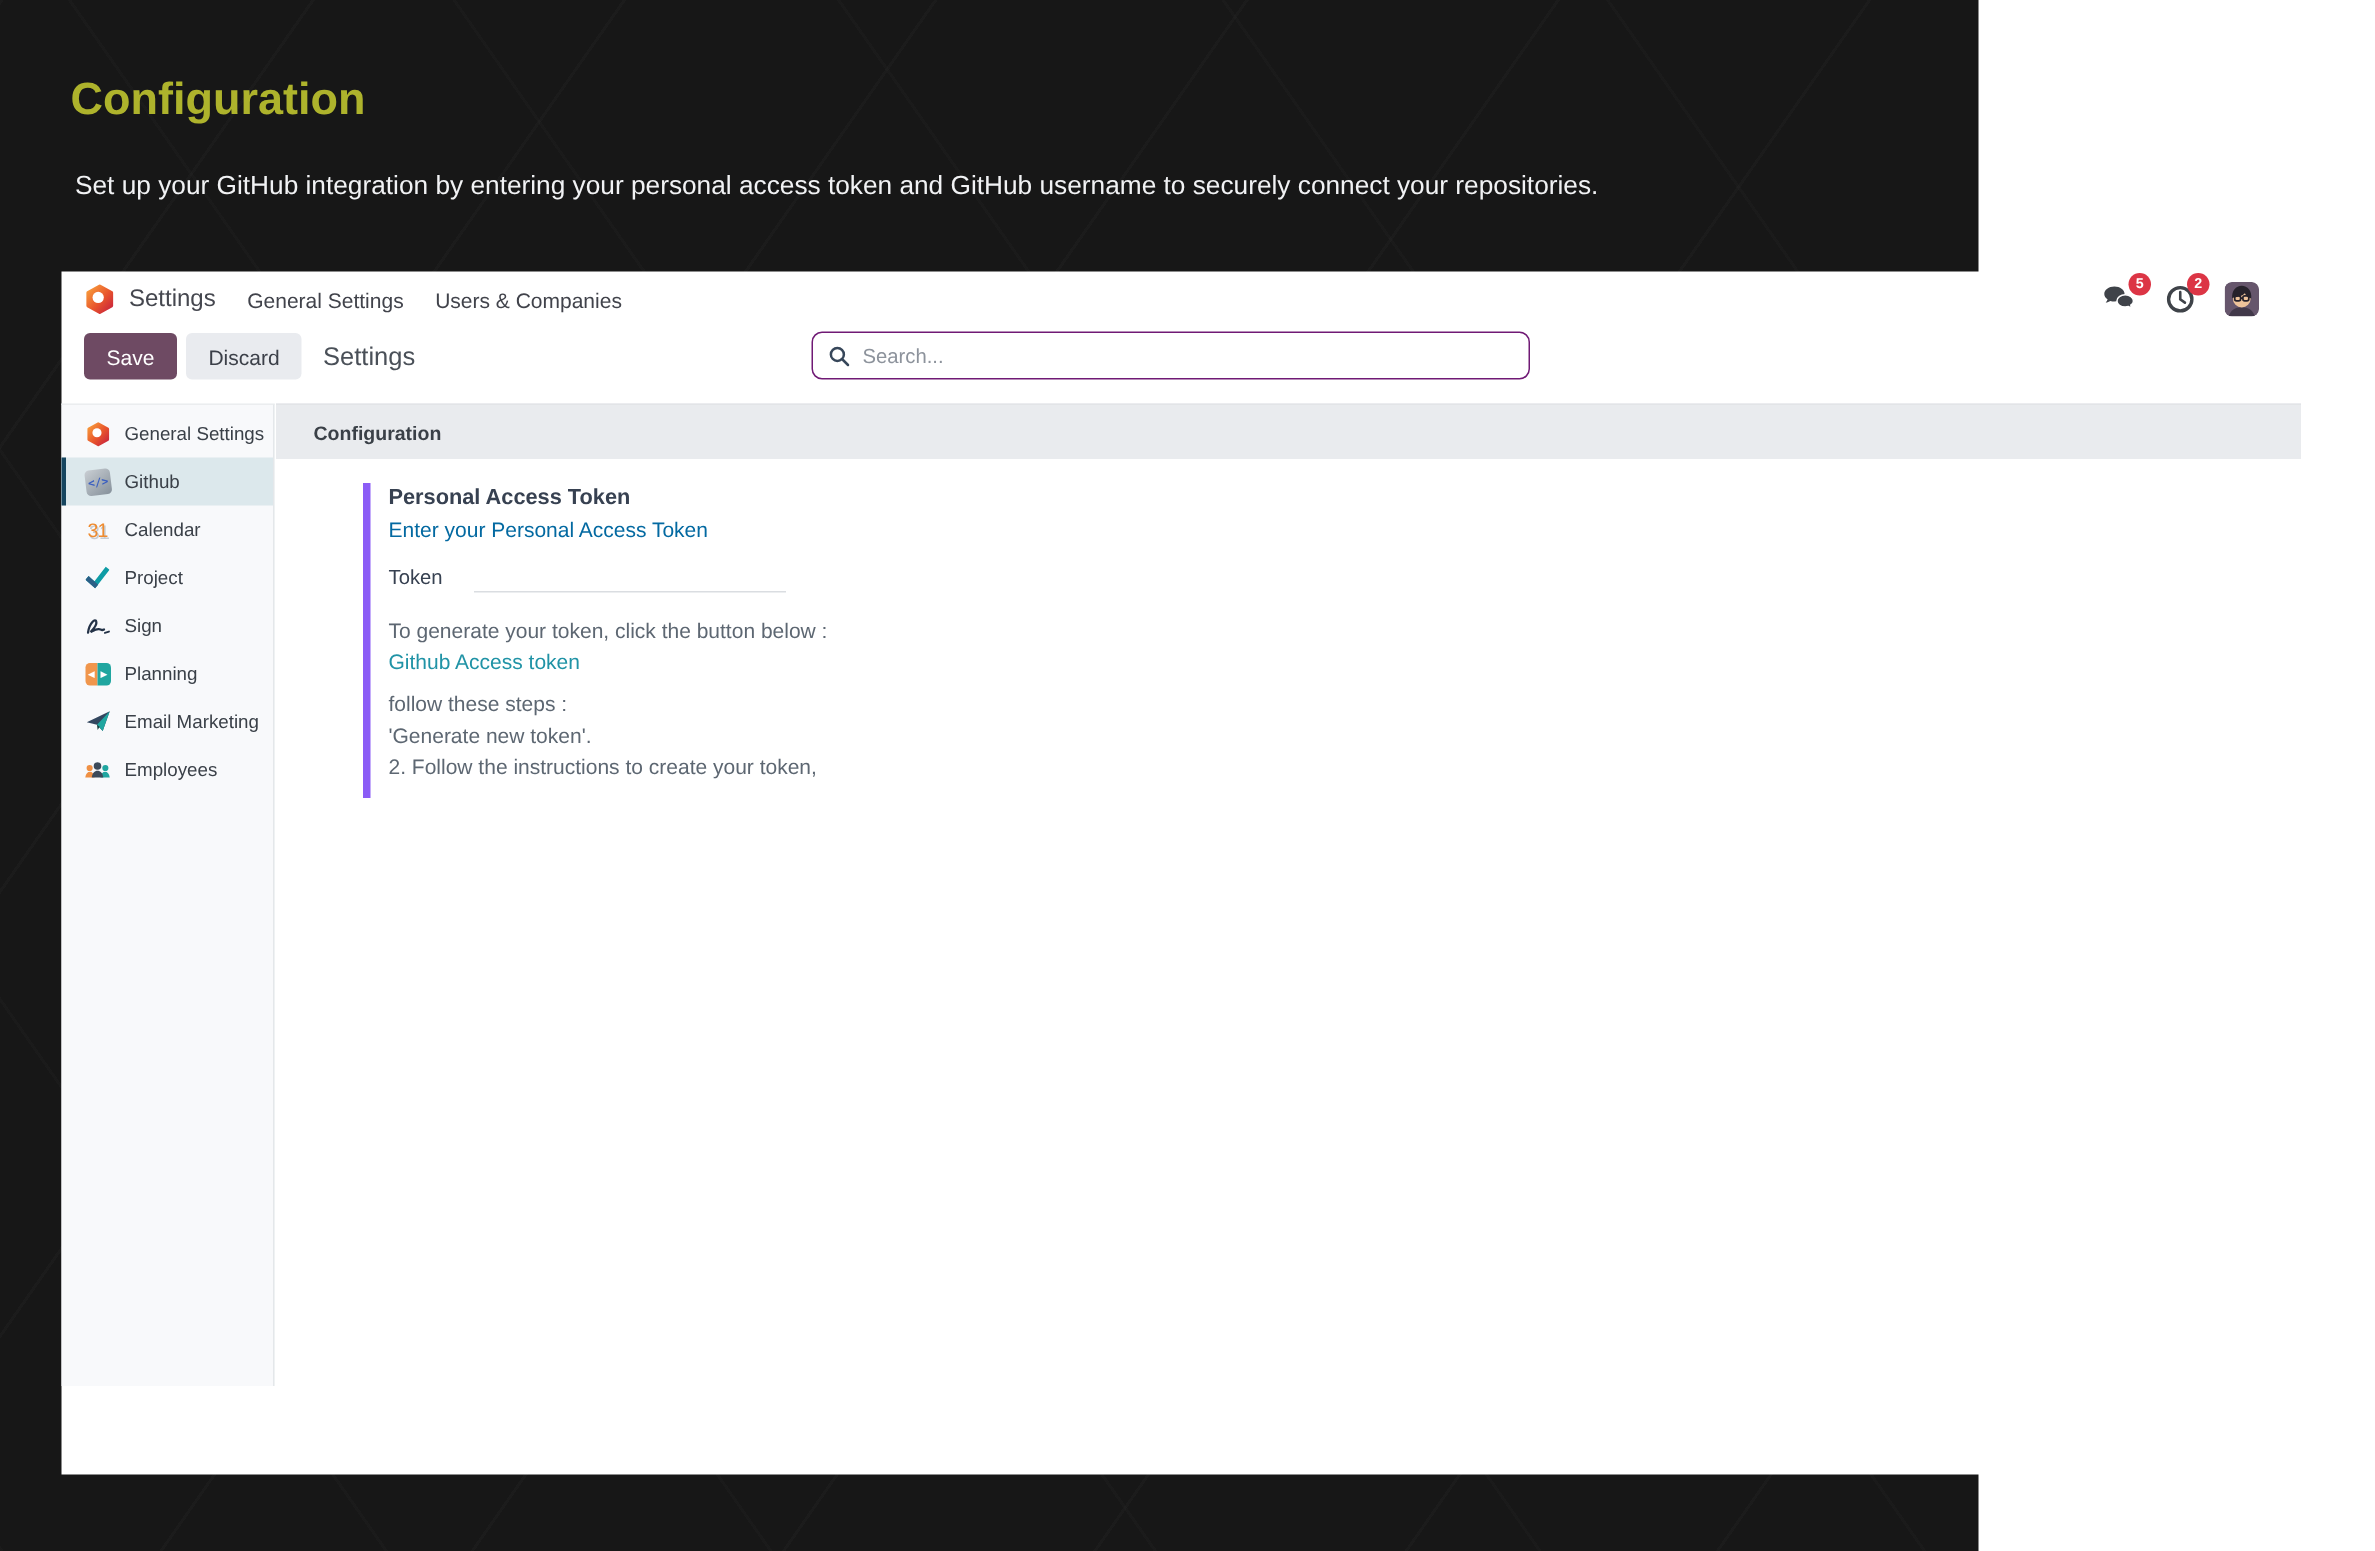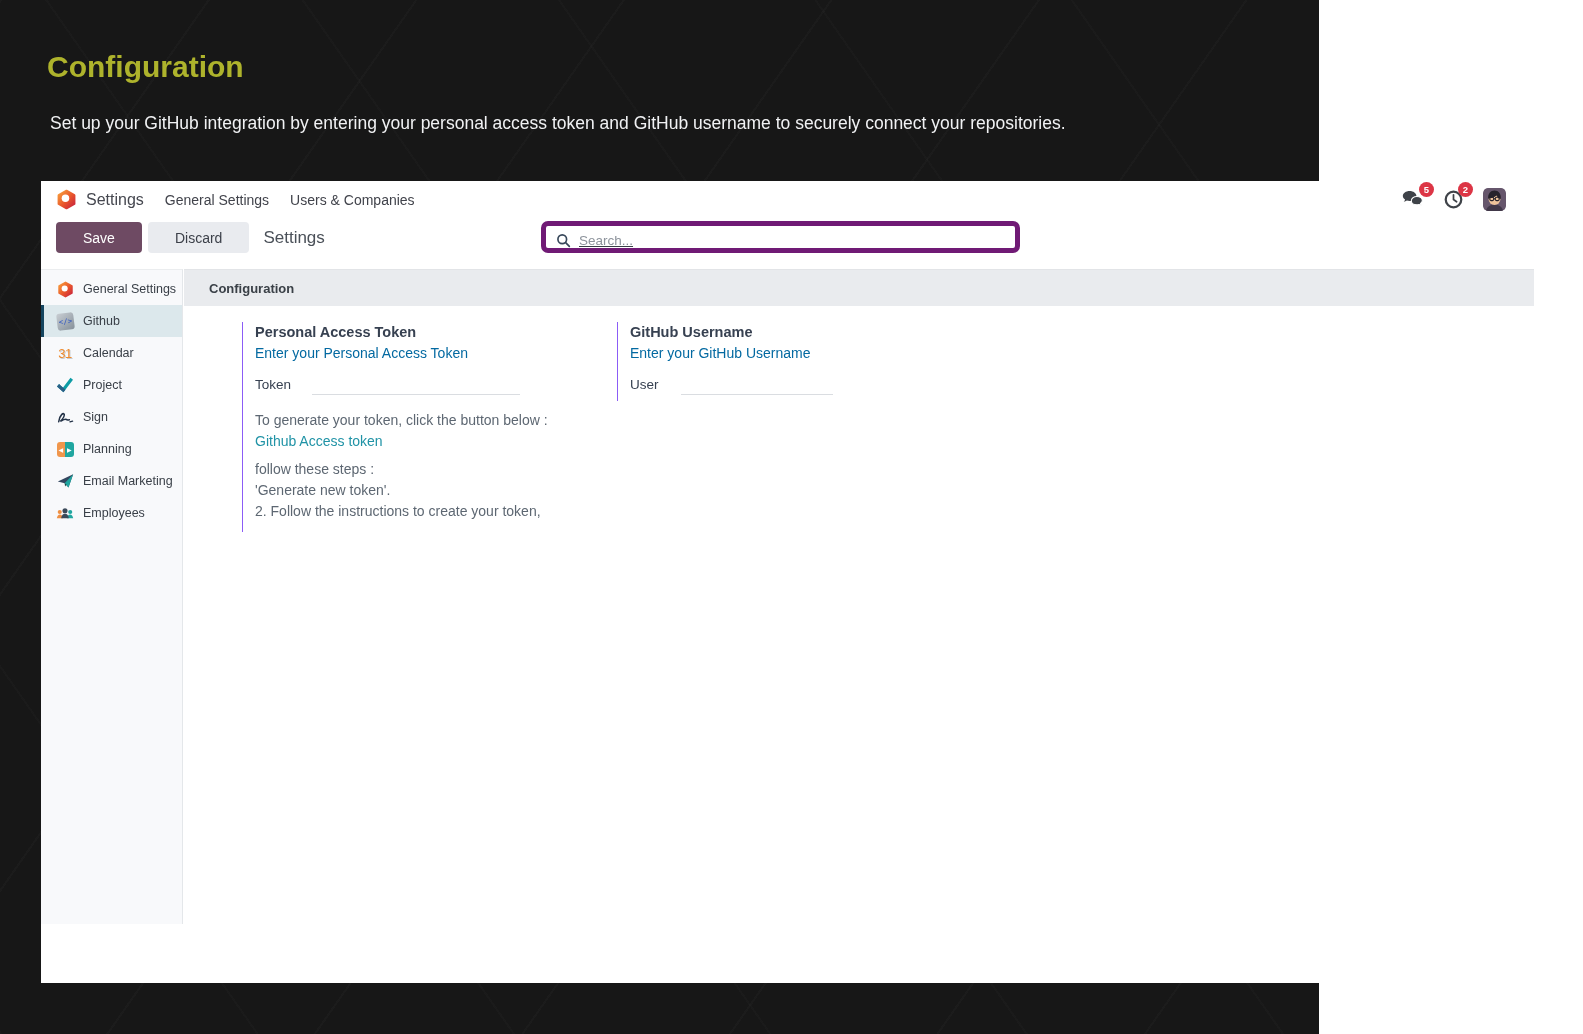--- a/index.html
+++ b/index.html
@@ -38,28 +38,28 @@
   .badge {
     position:absolute; top:-8px; right:-10px;
     min-width:15px; height:15px; padding:0 3px; border-radius:8px;
     background:#dc3545; color:#fff; font-size:9.5px; font-weight:700;
     display:flex; align-items:center; justify-content:center;
   }
   .avatar { width:23px; height:23px; border-radius:5px; overflow:hidden; display:flex; cursor:pointer; }
   
   .controls { position:absolute; left:15px; top:41px; display:flex; align-items:center; }
   .btn { height:31px; border:none; border-radius:4px; font-size:14px; font-weight:500;
-    padding:0 27px; cursor:pointer; font-family:inherit; }
+    padding:0 15px; cursor:pointer; font-family:inherit; }
   .btn-save { background:#6e4a63; color:#fff; }
   .btn-discard { background:#e9ebef; color:#3c4049; margin-left:6px; }
   .crumb { font-size:17px; color:#4a5058; margin-left:14px; }
   .search-wrap {
     position:absolute; left:500px; top:40px; width:479px; height:32px;
-    border:5px solid #701a75; border-radius:7px; background:#fff;
-    display:flex; align-items:flex-end; padding:0 10px; gap:8px;text-decoration:underline;
+    border:1px solid #701a75; border-radius:7px; background:#fff;
+    display:flex; align-items:center; padding:0 10px; gap:8px;
   }
   .search-input { border:none; outline:none; flex:1; font-size:13.5px; color:#333;
     font-family:inherit; background:transparent; }
   .search-input::placeholder { color:#8d939c; }
   
   .sidebar {
     position:absolute; left:0; top:88px; width:142px; height:655px;
     background:#f8f9fb; border-right:1px solid #e4e7ea; border-top:1px solid #ebedef;
     padding-top:3px;
   }
@@ -80,21 +80,21 @@
   .pl-l { background:#f0964c; border-radius:3px 0 0 3px; }
   .pl-r { background:#20a6a0; border-radius:0 3px 3px 0; }
   
   .section-bar {
     position:absolute; left:143px; right:0; top:88px; height:37px;
     background:#e9ebee; border-top:1px solid #e2e4e7;
     display:flex; align-items:center; padding-left:25px;
     font-size:13px; font-weight:700; color:#3a4047;
   }
   .col { position:absolute; top:141px; width:377px;
-    border-left:1px solid #8b5cf6; padding-left:12px; }
+    border-left:5px solid #8b5cf6; padding-left:12px; }
   .col-token { left:201px; }
   .col-user  { left:576px; padding-bottom:6px; }
   .col-title { font-size:14.5px; font-weight:700; color:#374151; line-height:21px; }
   .col-sub   { font-size:14px; color:#0369a1; line-height:21px; }
   .field-row { display:flex; align-items:flex-end; margin-top:13px; }
   .field-label { font-size:13.5px; font-weight:400; color:#374151; width:57px; padding-bottom:3px; }
   .field-label.w-user { width:51px; }
   .field-value { border-bottom:1px solid #dadde1; padding-bottom:4px; cursor:text; }
   .v-token { width:208px; }
   .v-user  { width:152px; }
@@ -283,25 +283,15 @@
         <div>To generate your token, click the button below :</div>
         <span class="help-link">Github Access token</span>
         <div class="steps">
           <div>follow these steps :</div>
           <div>'Generate new token'.</div>
           <div>2. Follow the instructions to create your token,</div>
         </div>
       </div>
     </section>
 
-    <section class="col col-user">
-      <div class="col-title">GitHub Username</div>
-      <div class="col-sub">Enter your GitHub Username</div>
-      <div class="field-row">
-        <span class="field-label w-user">User</span>
-        <span class="field-value v-user">
-          <span class="blurred b-user"></span>
-        </span>
-      </div>
-    </section>
 
   </div>
 </div>
 
 </body></html>

